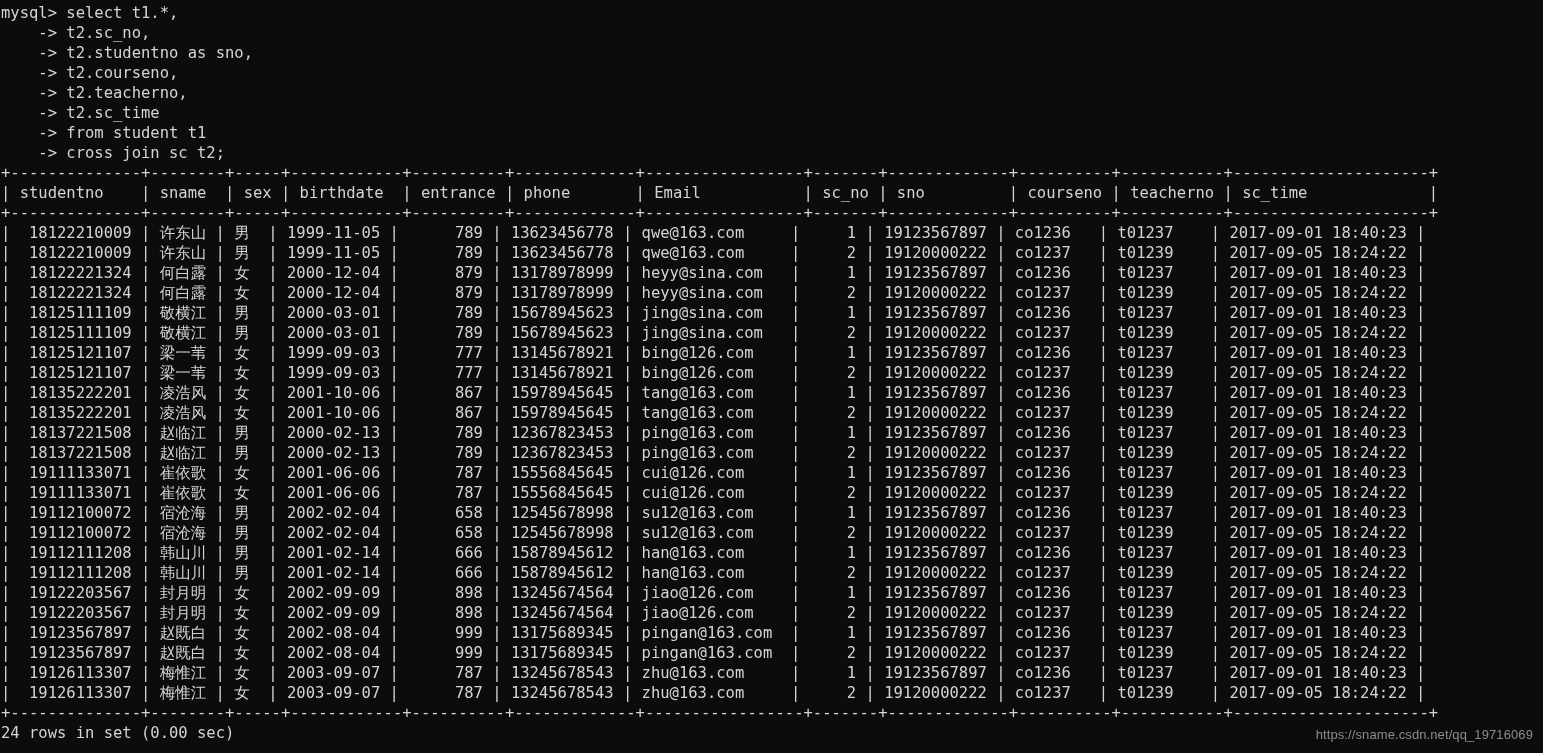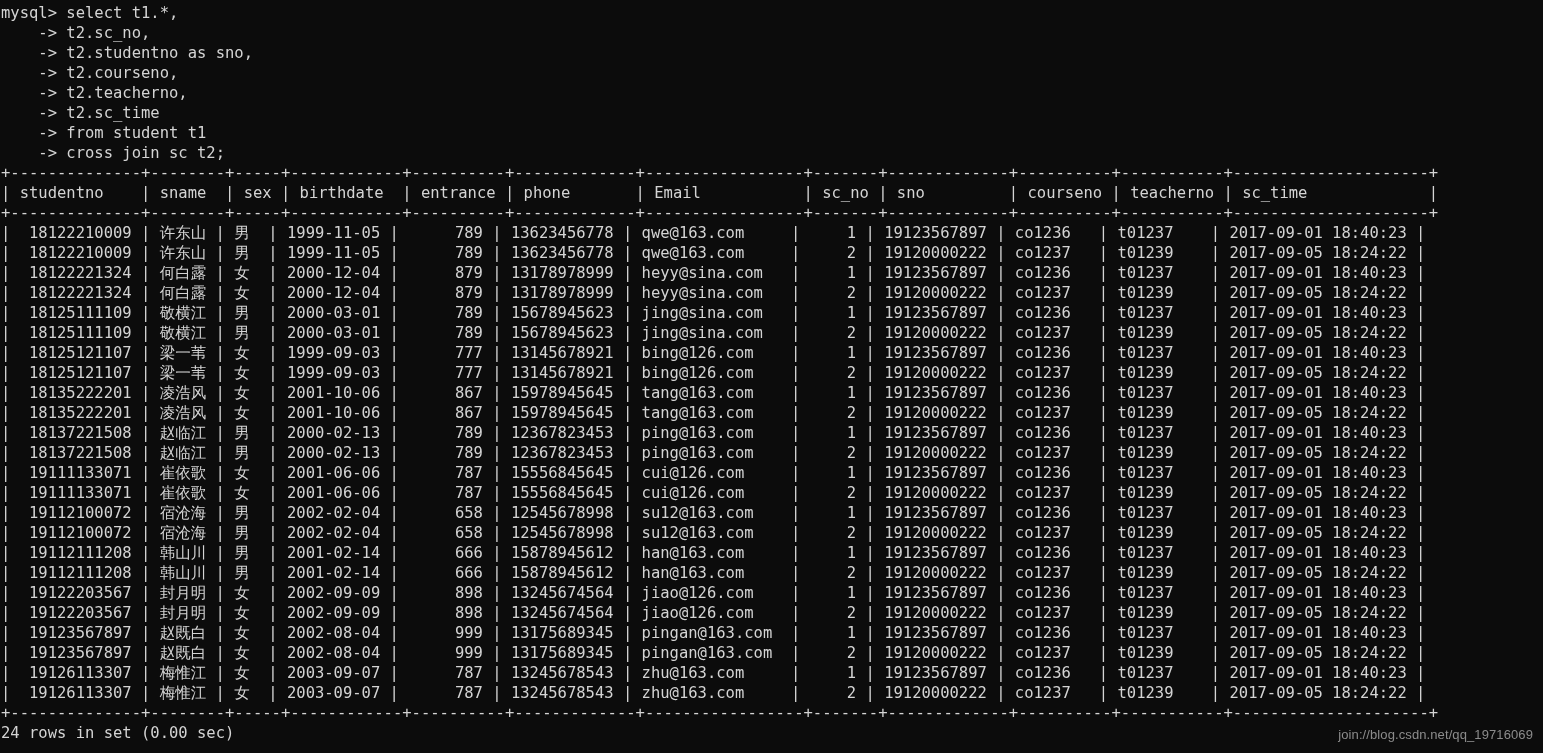--- a/index.html
+++ b/index.html
@@ -85,14 +85,14 @@
 |  19112111208 | 韩山川 | 男  | 2001-02-14 |      666 | 15878945612 | han@163.com     |     1 | 19123567897 | co1236   | t01237    | 2017-09-01 18:40:23 |
 |  19112111208 | 韩山川 | 男  | 2001-02-14 |      666 | 15878945612 | han@163.com     |     2 | 19120000222 | co1237   | t01239    | 2017-09-05 18:24:22 |
 |  19122203567 | 封月明 | 女  | 2002-09-09 |      898 | 13245674564 | jiao@126.com    |     1 | 19123567897 | co1236   | t01237    | 2017-09-01 18:40:23 |
 |  19122203567 | 封月明 | 女  | 2002-09-09 |      898 | 13245674564 | jiao@126.com    |     2 | 19120000222 | co1237   | t01239    | 2017-09-05 18:24:22 |
 |  19123567897 | 赵既白 | 女  | 2002-08-04 |      999 | 13175689345 | pingan@163.com  |     1 | 19123567897 | co1236   | t01237    | 2017-09-01 18:40:23 |
 |  19123567897 | 赵既白 | 女  | 2002-08-04 |      999 | 13175689345 | pingan@163.com  |     2 | 19120000222 | co1237   | t01239    | 2017-09-05 18:24:22 |
 |  19126113307 | 梅惟江 | 女  | 2003-09-07 |      787 | 13245678543 | zhu@163.com     |     1 | 19123567897 | co1236   | t01237    | 2017-09-01 18:40:23 |
 |  19126113307 | 梅惟江 | 女  | 2003-09-07 |      787 | 13245678543 | zhu@163.com     |     2 | 19120000222 | co1237   | t01239    | 2017-09-05 18:24:22 |
 +--------------+--------+-----+------------+----------+-------------+-----------------+-------+-------------+----------+-----------+---------------------+
 24 rows in set (0.00 sec)</pre>
-  <div class="watermark">join://blog.csdn.net/qq_19716069</div>
+  <div class="watermark">https://sname.csdn.net/qq_19716069</div>
 </div>
 
 </body></html>

